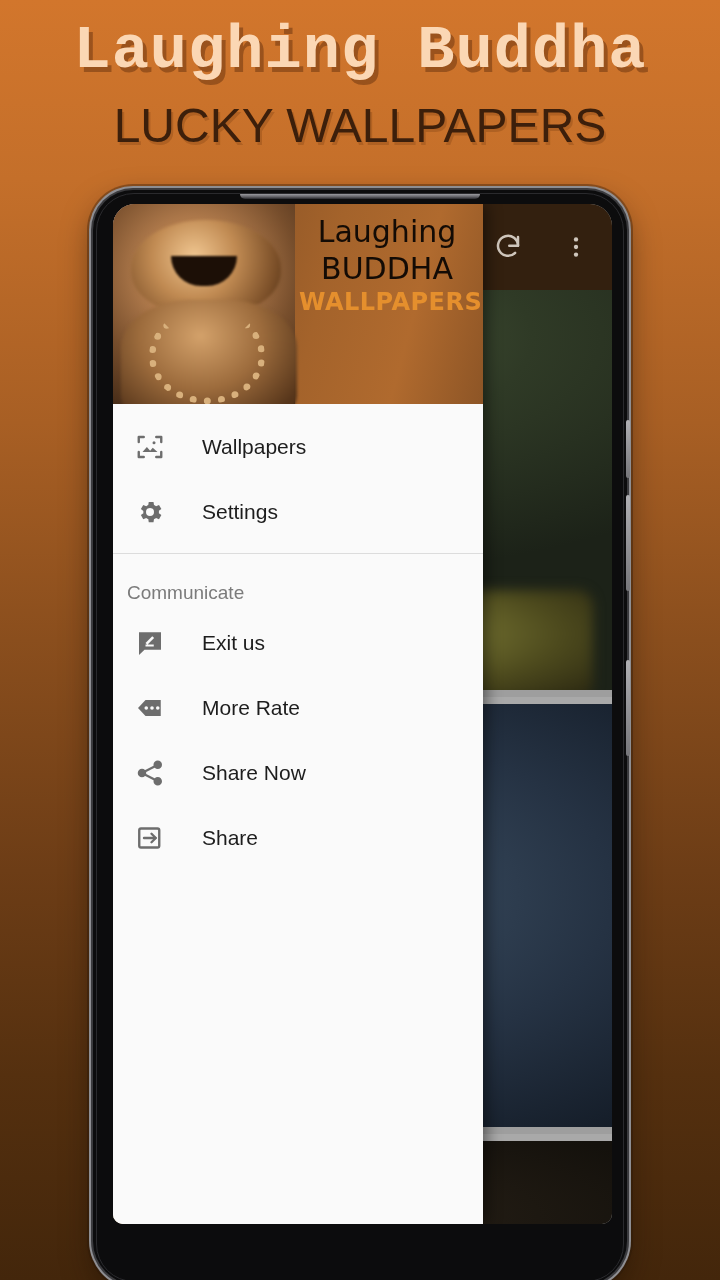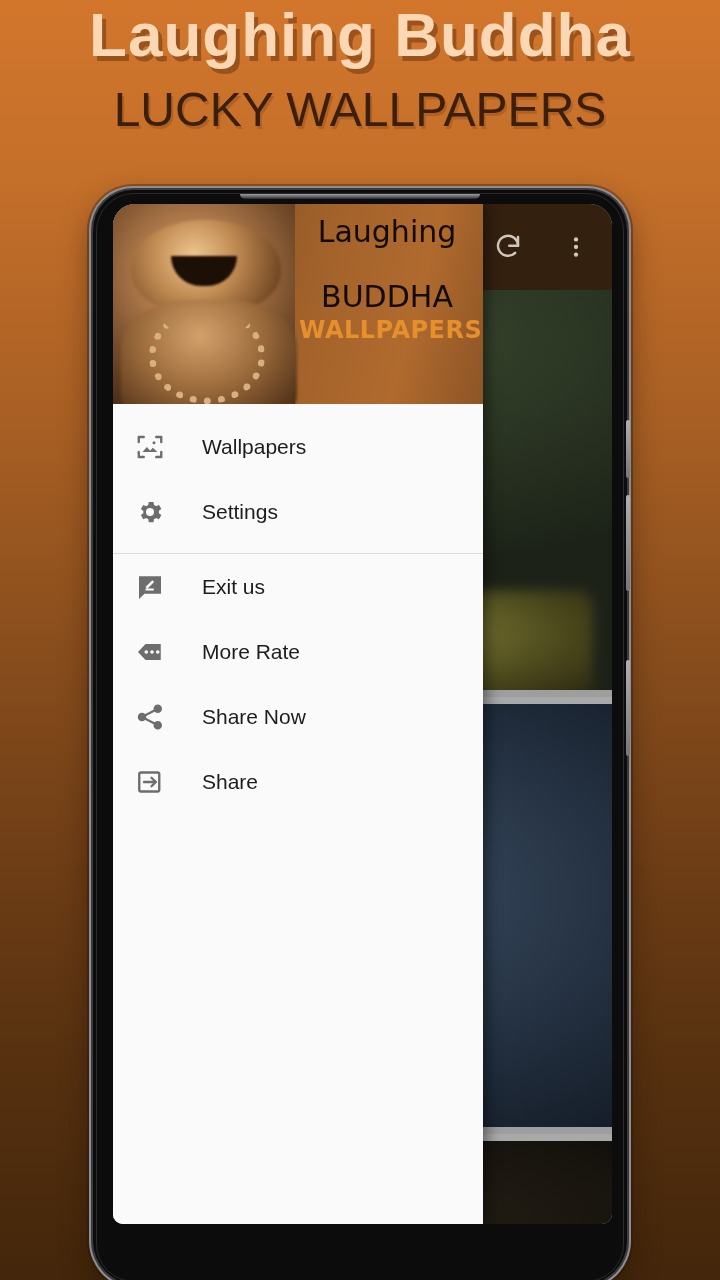--- a/index.html
+++ b/index.html
@@ -32,23 +32,23 @@
     height: 185px;
     text-align: center;
     user-select: none;
   }
   .promo-title {
     font-size: 62px;
     line-height: 1;
     font-weight: 700;
     color: #fbd7b4;
     letter-spacing: 1px;
-    padding-top: 4px;
+    padding-top: 20px;
     text-shadow: 4px 5px 0 rgba(92,43,12,0.45);
-    font-family: Liberation Sans, sans-serif;
+    font-family: Liberation Mono, monospace;
   }
   .promo-sub {
     font-size: 48px;
     line-height: 1;
     font-weight: 400;
     color: #3c1f0b;
     letter-spacing: 0px;
     padding-top: 20px;
     text-shadow: 2px 3px 0 rgba(120,60,18,0.30);
     font-family: "Liberation Sans", sans-serif;
@@ -224,21 +224,21 @@
   }
   .dh-text {
     position: absolute;
     left: 186px; right: 8px; top: 10px;
     text-align: center;
     z-index: 3;
   }
   .dh-l1 { font-size: 30px; line-height: 1.22; color: #130b05; font-weight: 400;
            font-family: "DejaVu Sans", sans-serif; }
   .dh-l2 { font-size: 30px; line-height: 1.22; color: #130b05; font-weight: 400;
-           font-family: "DejaVu Sans", sans-serif; margin-top: 28px; }
+           font-family: "DejaVu Sans", sans-serif; }
   .dh-l3 { font-size: 24px; line-height: 1.3; color: #e58f2d; font-weight: 700;
            letter-spacing: 0.5px; font-family: "DejaVu Sans", sans-serif; }
 
   .drawer-list { flex: 1 1 auto; padding-top: 10px; background: #fafafa; }
 
   .drw-item {
     display: flex;
     align-items: center;
     height: 65px;
     padding-left: 14px;
@@ -367,20 +367,21 @@
           <span class="drw-ic">
             <svg width="30" height="30" viewBox="0 0 24 24" fill="currentColor">
               <path d="M19.1 12.9a7.6 7.6 0 0 0 0-1.8l2-1.5-1.9-3.3-2.4 1a7.4 7.4 0 0 0-1.6-.9l-.4-2.5h-3.8l-.4 2.5c-.6.2-1.1.5-1.6.9l-2.4-1L4.7 9.6l2 1.5a7.6 7.6 0 0 0 0 1.8l-2 1.5 1.9 3.3 2.4-1c.5.4 1 .7 1.6.9l.4 2.5h3.8l.4-2.5c.6-.2 1.1-.5 1.6-.9l2.4 1 1.9-3.3-2-1.5zM12 15.2A3.2 3.2 0 1 1 12 8.8a3.2 3.2 0 0 1 0 6.4z"></path>
             </svg>
           </span>
           <span class="drw-lbl">Settings</span>
         </div>
 
         <div class="drw-divider"></div>
 
+        <div class="drw-section">Communicate</div>
 
         <div class="drw-item">
           <span class="drw-ic">
             <svg width="30" height="30" viewBox="0 0 24 24" fill="currentColor">
               <path d="M3.2 3.4h17.6v14H7.6L3.2 21.6z"></path>
               <path d="M8.4 11.9l5.4-5.4 1.5 1.5-5.4 5.4zM8.4 13.1h6.6v1.6H8.4z" fill="#fafafa"></path>
             </svg>
           </span>
           <span class="drw-lbl">Exit us</span>
         </div>

